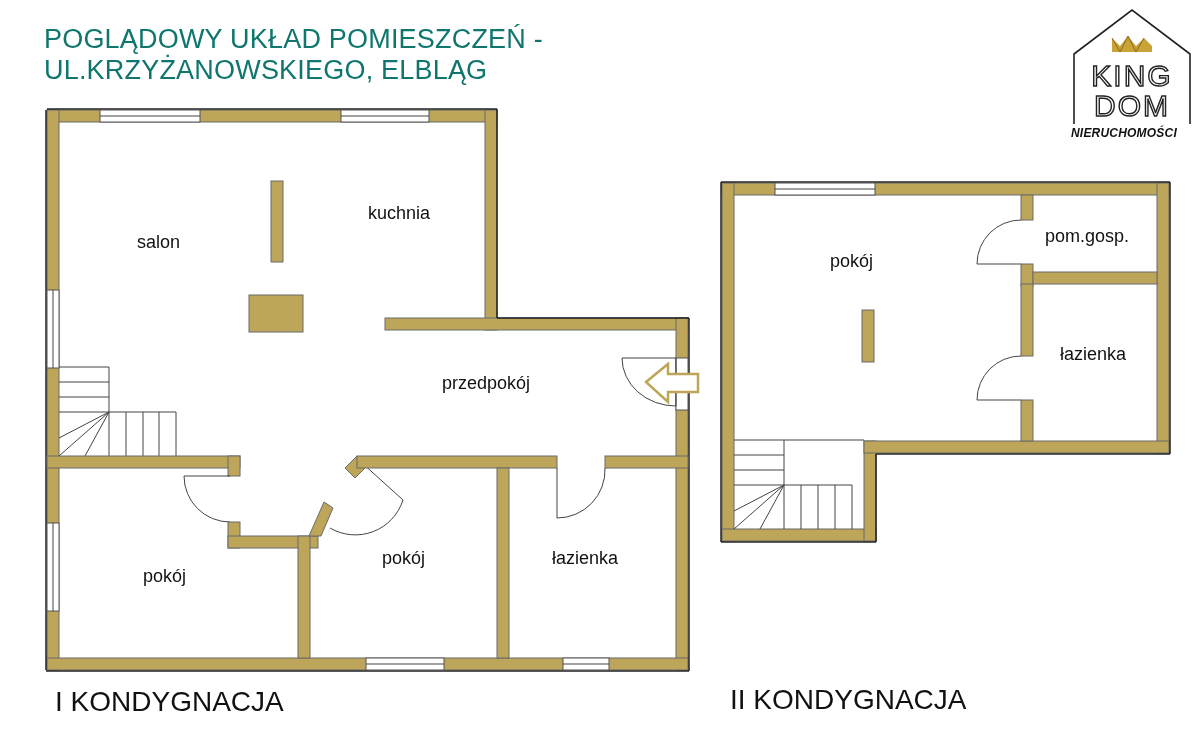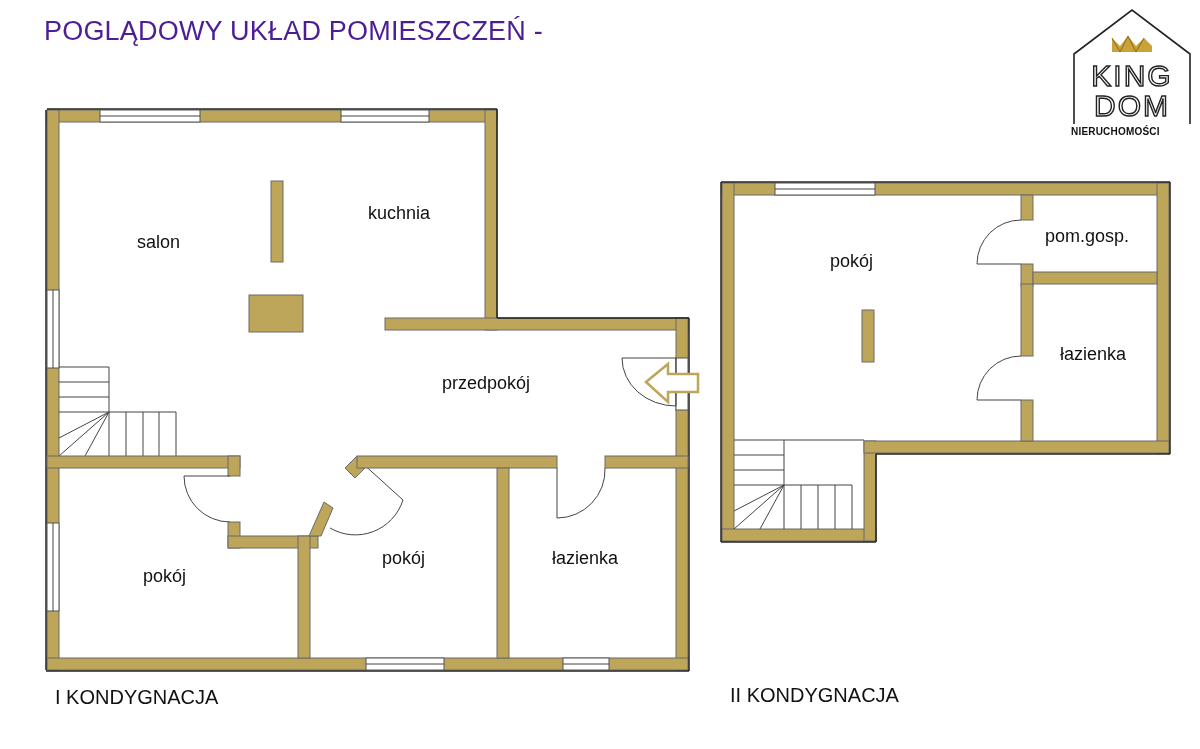--- a/index.html
+++ b/index.html
@@ -1,28 +1,29 @@
 <!DOCTYPE html>
 <html><head>
 <meta charset="utf-8">
 <style>
   html,body{margin:0;padding:0;background:#ffffff;}
   body{width:1200px;height:749px;position:relative;overflow:hidden;font-family:"Liberation Sans",sans-serif;}
-  .title{position:absolute;left:44px;top:16px;font-size:27px;line-height:31px;color:#4c1d95;letter-spacing:0.2px;}
-  .level-label{position:absolute;font-size:20px;color:#111;}
+  .title{position:absolute;left:44px;top:24px;font-size:27px;line-height:31px;color:#0f766e;letter-spacing:0.2px;}
+  .level-label{position:absolute;font-size:28px;color:#111;}
   .logo{position:absolute;left:1068px;top:8px;width:128px;height:136px;}
-  .logo-sub{position:absolute;left:1071px;top:126px;font-size:10px;font-weight:bold;color:#111;letter-spacing:0.2px;}
+  .logo-sub{position:absolute;left:1071px;top:126px;font-size:12px;font-weight:bold;color:#111;letter-spacing:0.2px;font-style:italic;}
   svg.plan{position:absolute;left:0;top:0;}
   .room-label{font-family:"Liberation Sans",sans-serif;font-size:18px;fill:#111;}
 </style>
 </head>
 <body>
 
 <div class="title">
   <div>POGLĄDOWY UKŁAD POMIESZCZEŃ -</div>
+  <div>UL.KRZYŻANOWSKIEGO, ELBLĄG</div>
 </div>
 
 <svg class="logo" viewBox="0 0 128 136" width="128" height="136">
   <polyline points="6,116 6,46 64,2 122,46 122,116" fill="none" stroke="#222" stroke-width="1.6"></polyline>
   <g>
     <polygon points="44,44 44,30 52,38 60,28 68,38 76,30 84,38 84,44" fill="#C9A238"></polygon>
     <polyline points="44,30 52,44 60,28 68,44 76,30" fill="none" stroke="#8a6b1e" stroke-width="1"></polyline>
   </g>
   <text x="64" y="78" text-anchor="middle" font-family="Liberation Sans, sans-serif" font-size="30" fill="none" stroke="#222" stroke-width="1.4" letter-spacing="2">KING</text>
   <text x="64" y="108" text-anchor="middle" font-family="Liberation Sans, sans-serif" font-size="30" fill="none" stroke="#222" stroke-width="1.4" letter-spacing="2">DOM</text>

